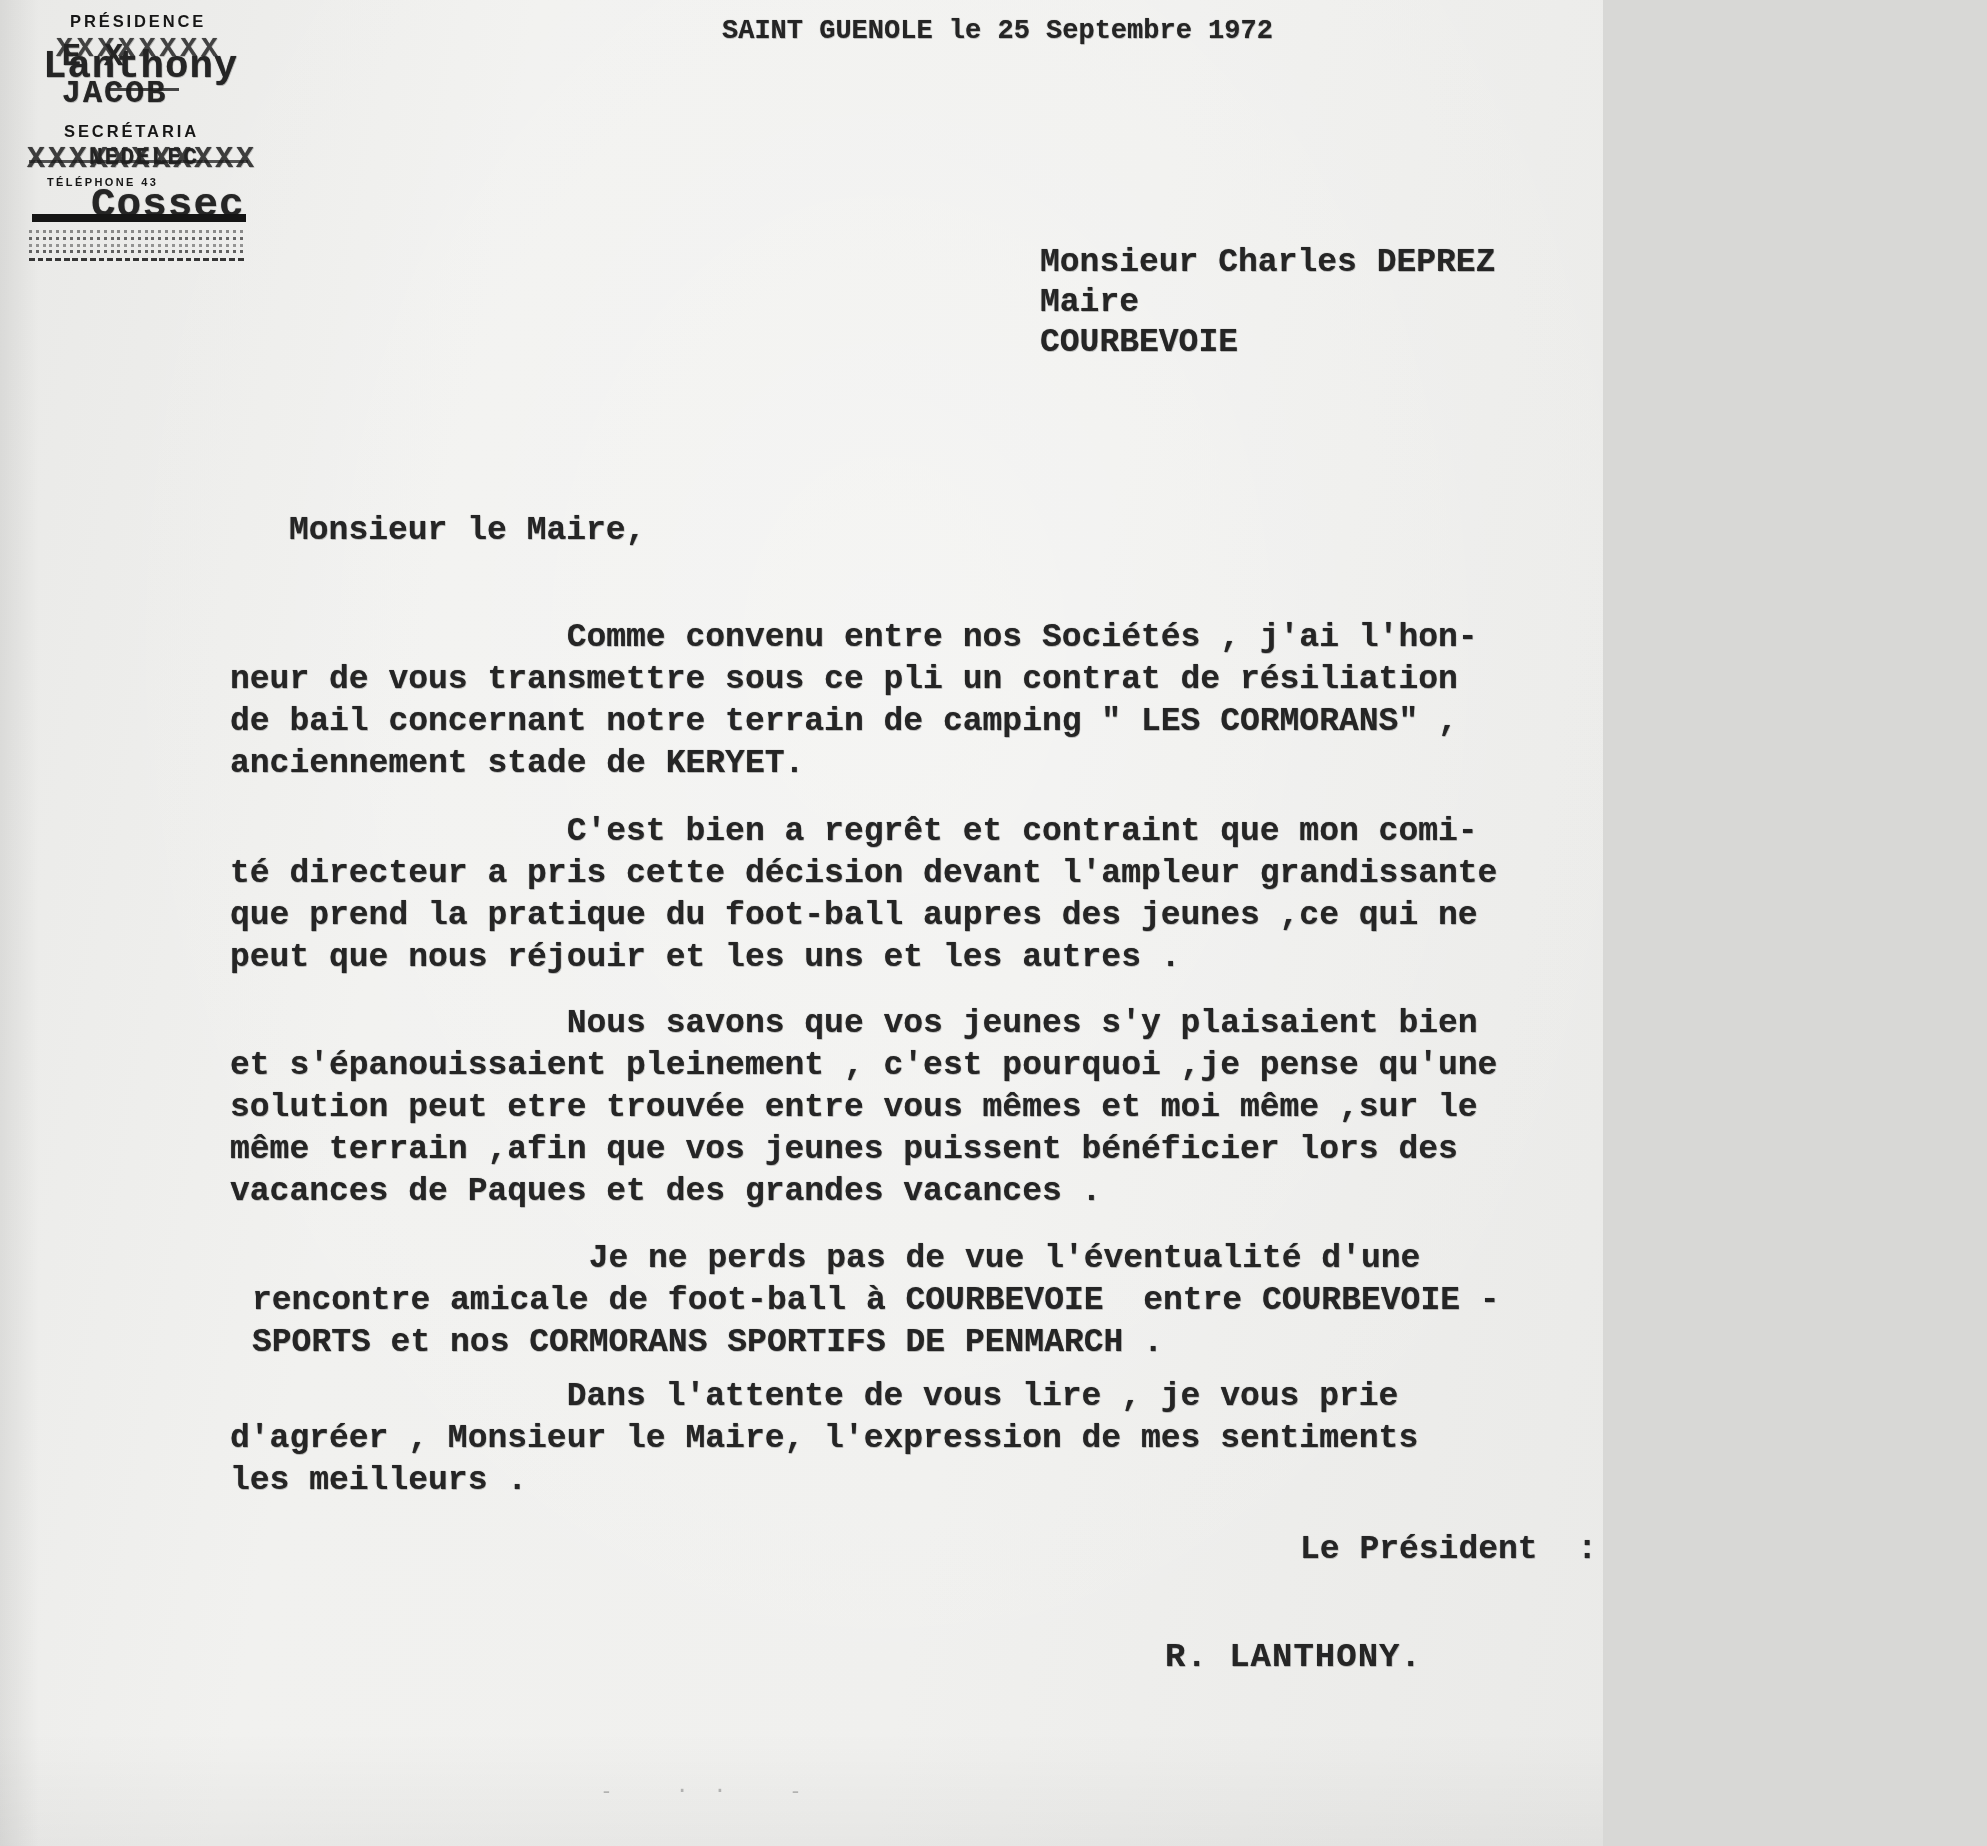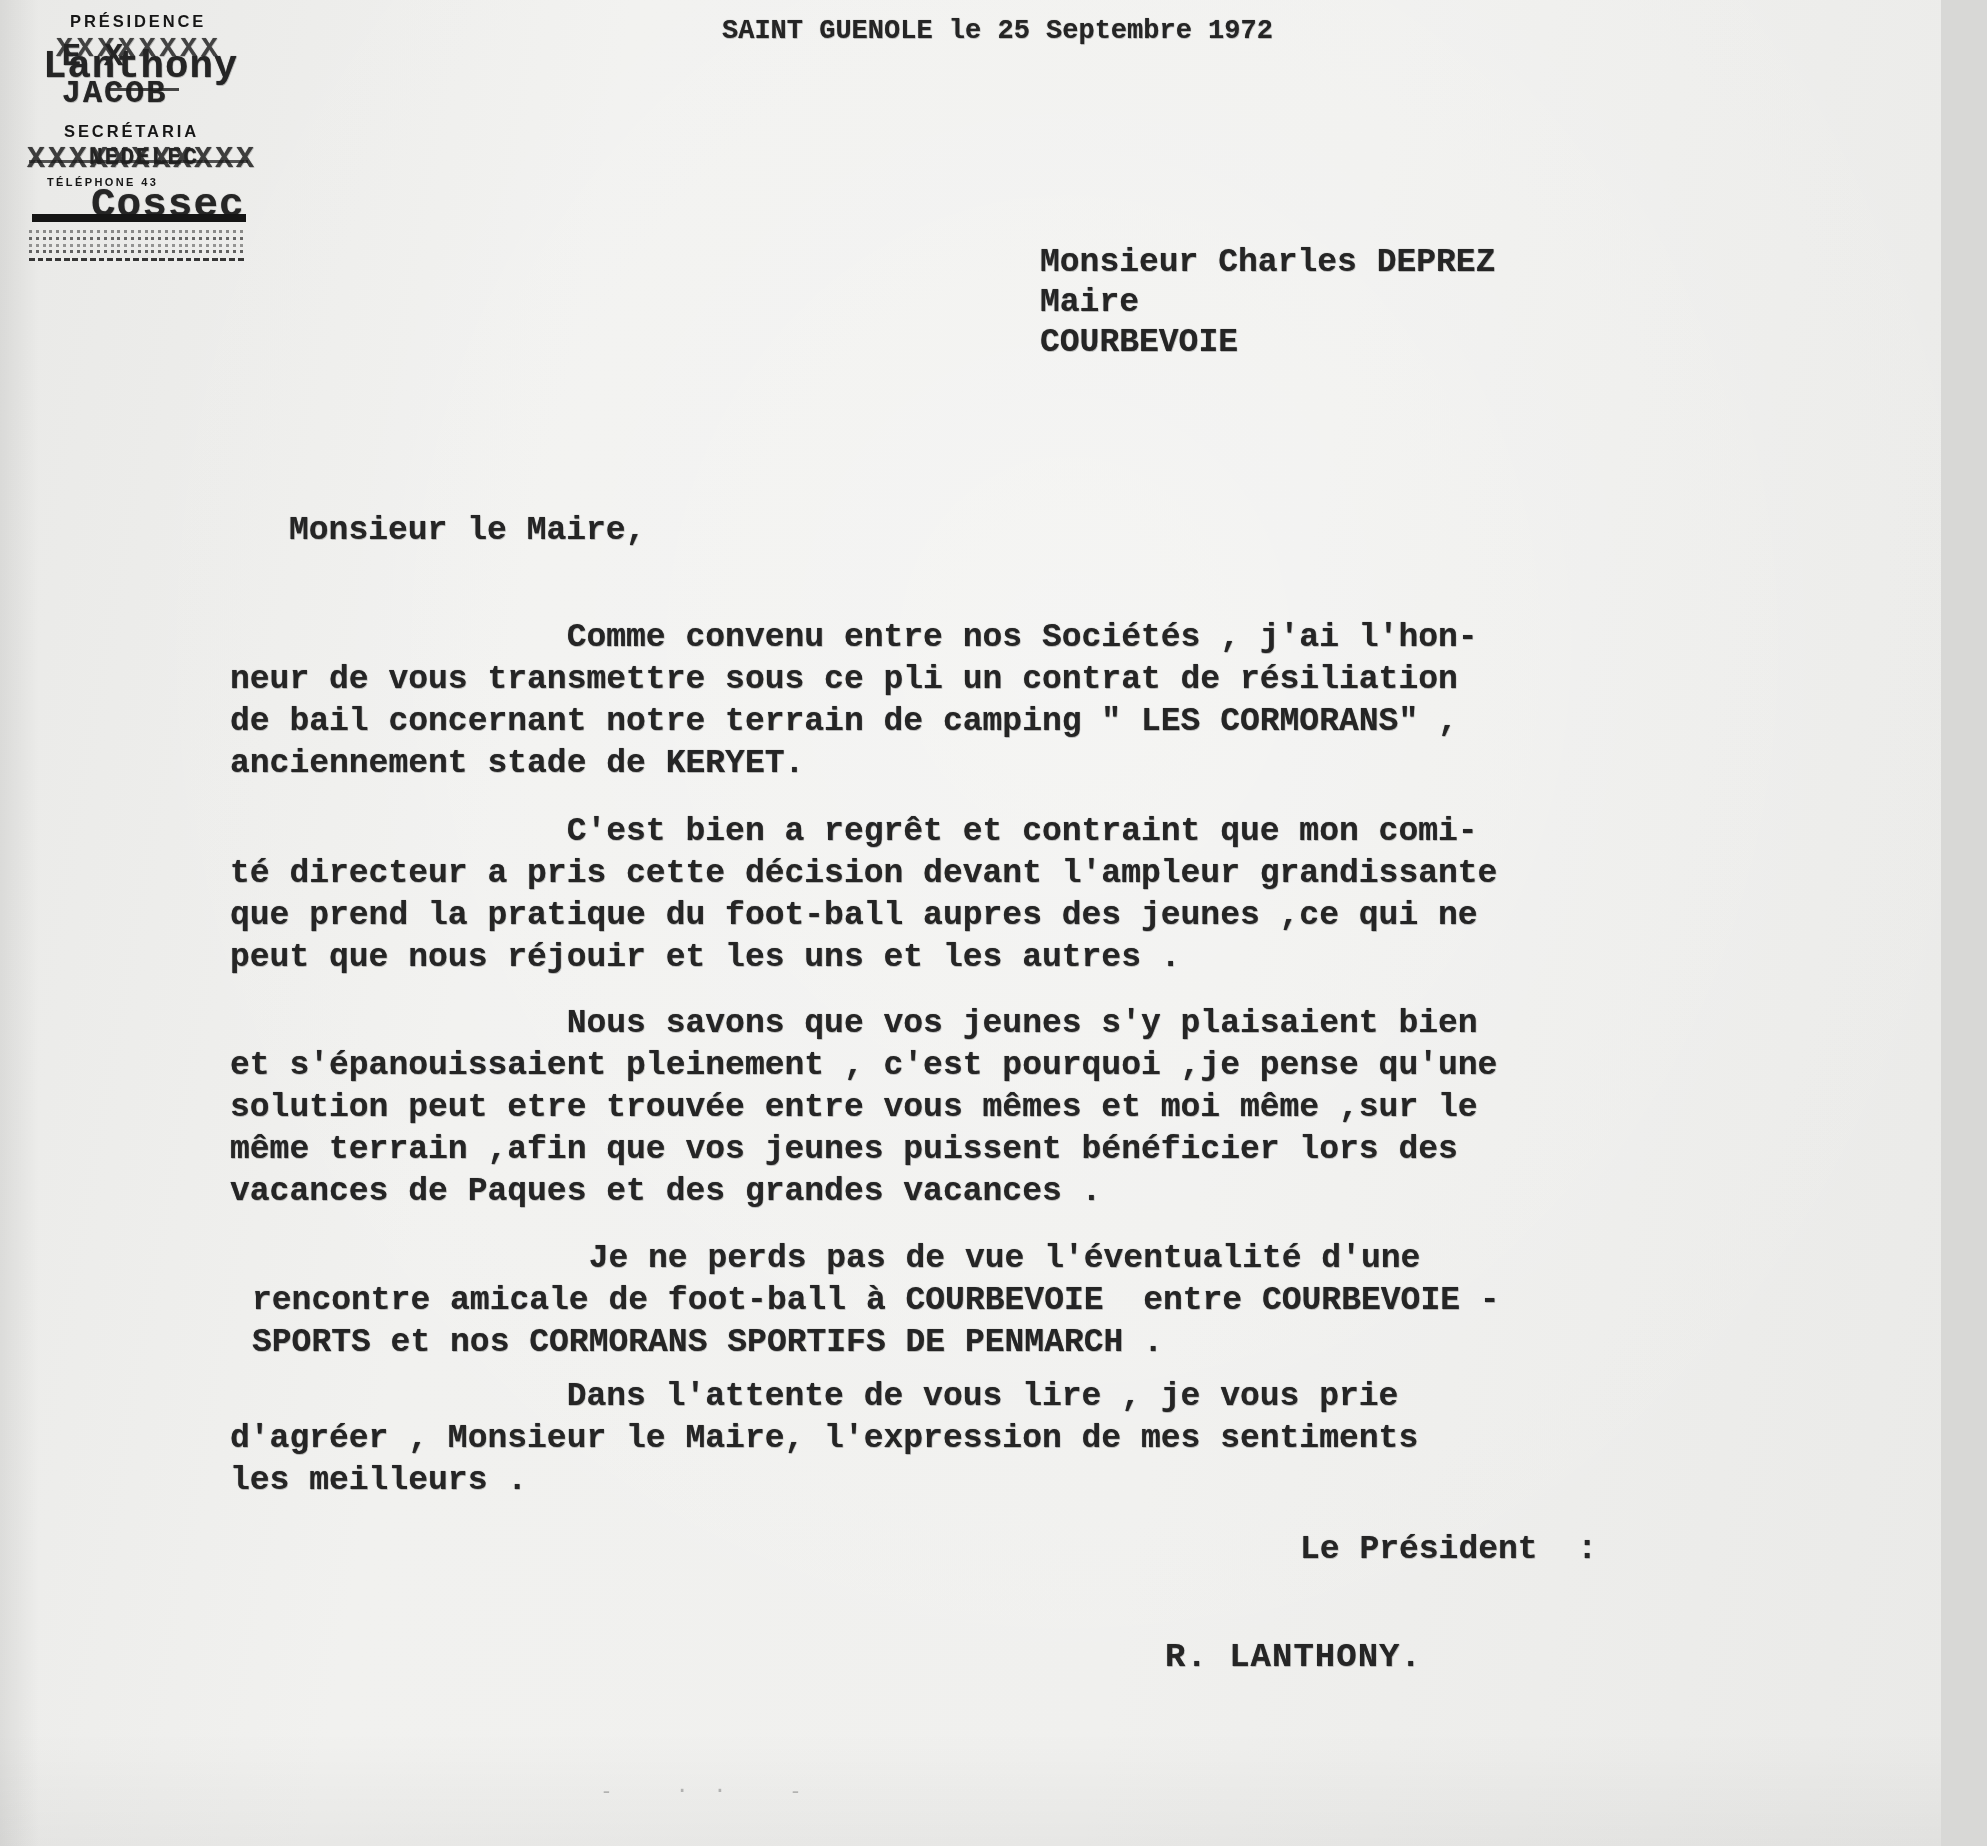--- a/index.html
+++ b/index.html
@@ -1,20 +1,20 @@
 <!DOCTYPE html>
 <html><head>
 <meta charset="utf-8">
 <style>
   * { margin:0; padding:0; box-sizing:border-box; }
   html,body { width:1987px; height:1847px; }
   body { background:#d8d8d6; overflow:hidden; }
 
   .page {
-    position:relative; width:1941px; height:1847px; overflow:hidden;
+    position:relative; width:1603px; height:1847px; overflow:hidden;
     background:
       radial-gradient(ellipse at 55% 35%, rgba(255,255,255,0.30), rgba(255,255,255,0) 65%),
       linear-gradient(100deg, #e9e9e7 0%, #f1f1ef 28%, #f0f0ee 62%, #eaeae8 100%);
   }
   .page::before { 
     content:""; position:absolute; left:0; top:0; width:39px; height:100%;
     background:linear-gradient(90deg, rgba(0,0,0,0.07), rgba(0,0,0,0));
   }
   .page::after { 
     content:""; position:absolute; left:0; bottom:0; width:100%; height:116px;

